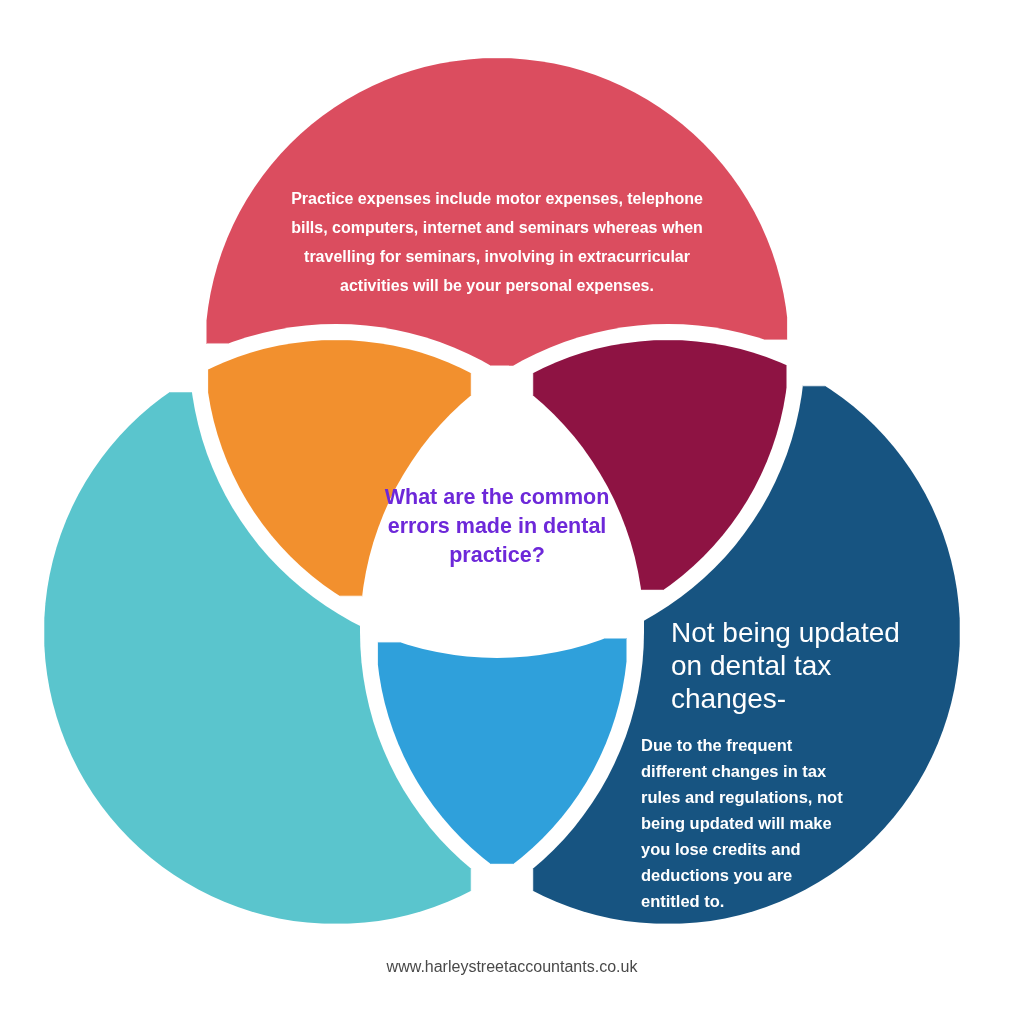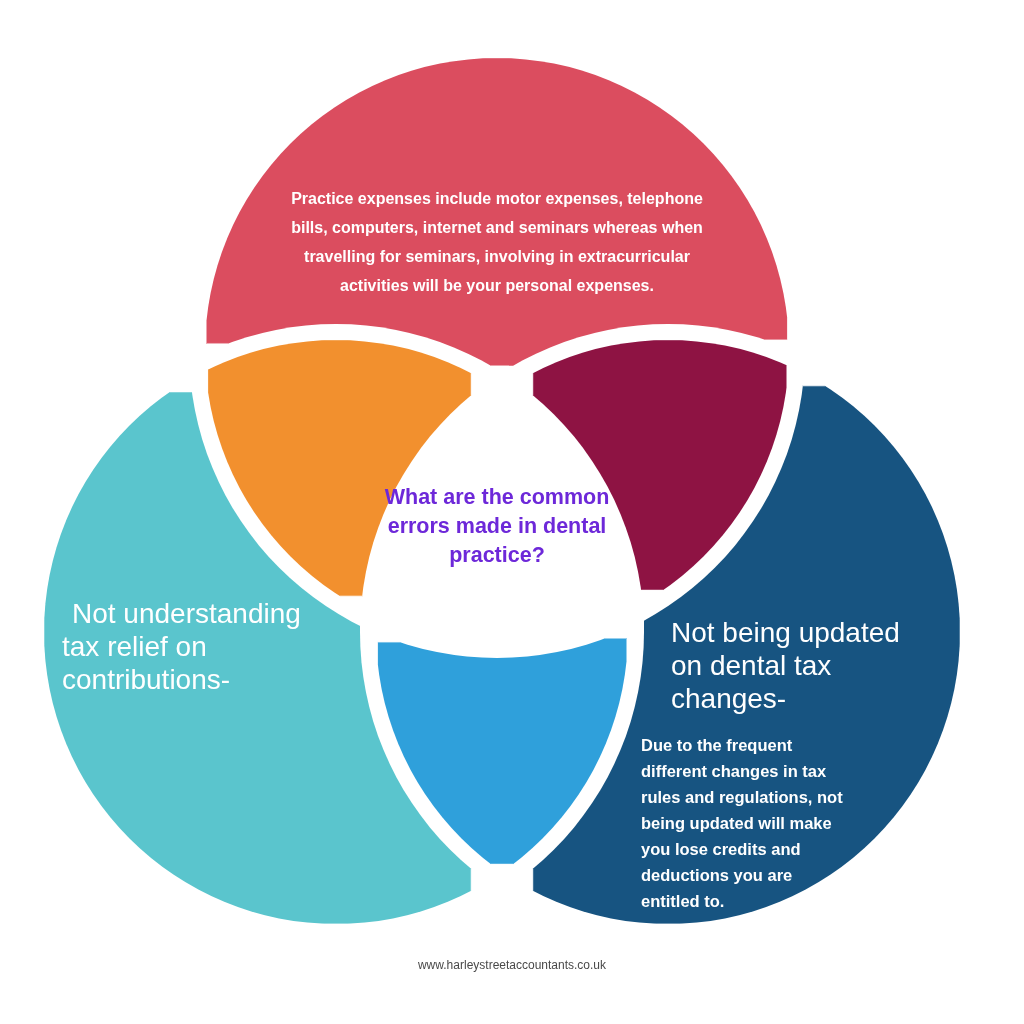--- a/index.html
+++ b/index.html
@@ -12,21 +12,21 @@
   .heading{color:#ffffff;font-weight:400;}
   .bodytxt{color:#ffffff;font-weight:700;}
   #top-heading{left:247px;top:99px;width:500px;font-size:31px;line-height:35px;text-align:center;}
   #top-body{left:237px;top:184px;width:520px;font-size:16px;line-height:29px;text-align:center;}
   #center-question{left:347px;top:483px;width:300px;font-size:21.5px;line-height:29px;text-align:center;
     color:#6d28d9;font-weight:700;}
   #left-heading{left:62px;top:597px;width:290px;font-size:28px;line-height:33px;text-align:left;text-indent:10px;}
   #left-body{left:100px;top:701px;width:248px;font-size:15.5px;line-height:23px;text-align:right;}
   #right-heading{left:671px;top:616px;width:310px;font-size:28px;line-height:33px;text-align:left;}
   #right-body{left:641px;top:732px;width:270px;font-size:16.5px;line-height:26px;text-align:left;}
-  #footer-url{left:0;top:958px;width:1024px;text-align:center;font-size:12px;color:#494949;font-weight:400;}
+  #footer-url{left:0;top:958px;width:1024px;text-align:center;font-size:16px;color:#494949;font-weight:400;}
 </style>
 </head>
 <body>
 
 <div id="canvas">
 
   <svg id="venn" viewBox="0 0 1024 1024">
     <defs>
       <filter id="rnd" x="-15%" y="-15%" width="130%" height="130%" color-interpolation-filters="sRGB">
         <feMorphology operator="erode" radius="11" in="SourceGraphic" result="e"></feMorphology>
@@ -110,23 +110,20 @@
 
   <div class="txt bodytxt" id="top-body">Practice expenses include motor expenses, telephone
 bills, computers, internet and seminars whereas when
 travelling for seminars, involving in extracurricular
 activities will be your personal expenses.</div>
 
   <div class="txt" id="center-question">What are the common
 errors made in dental
 practice?</div>
 
-  <div class="txt heading" id="left-heading">Not understanding
-tax relief on
-contributions-</div>
 
 
   <div class="txt heading" id="right-heading">Not being updated
 on dental tax
 changes-</div>
 
   <div class="txt bodytxt" id="right-body">Due to the frequent
 different changes in tax
 rules and regulations, not
 being updated will make

